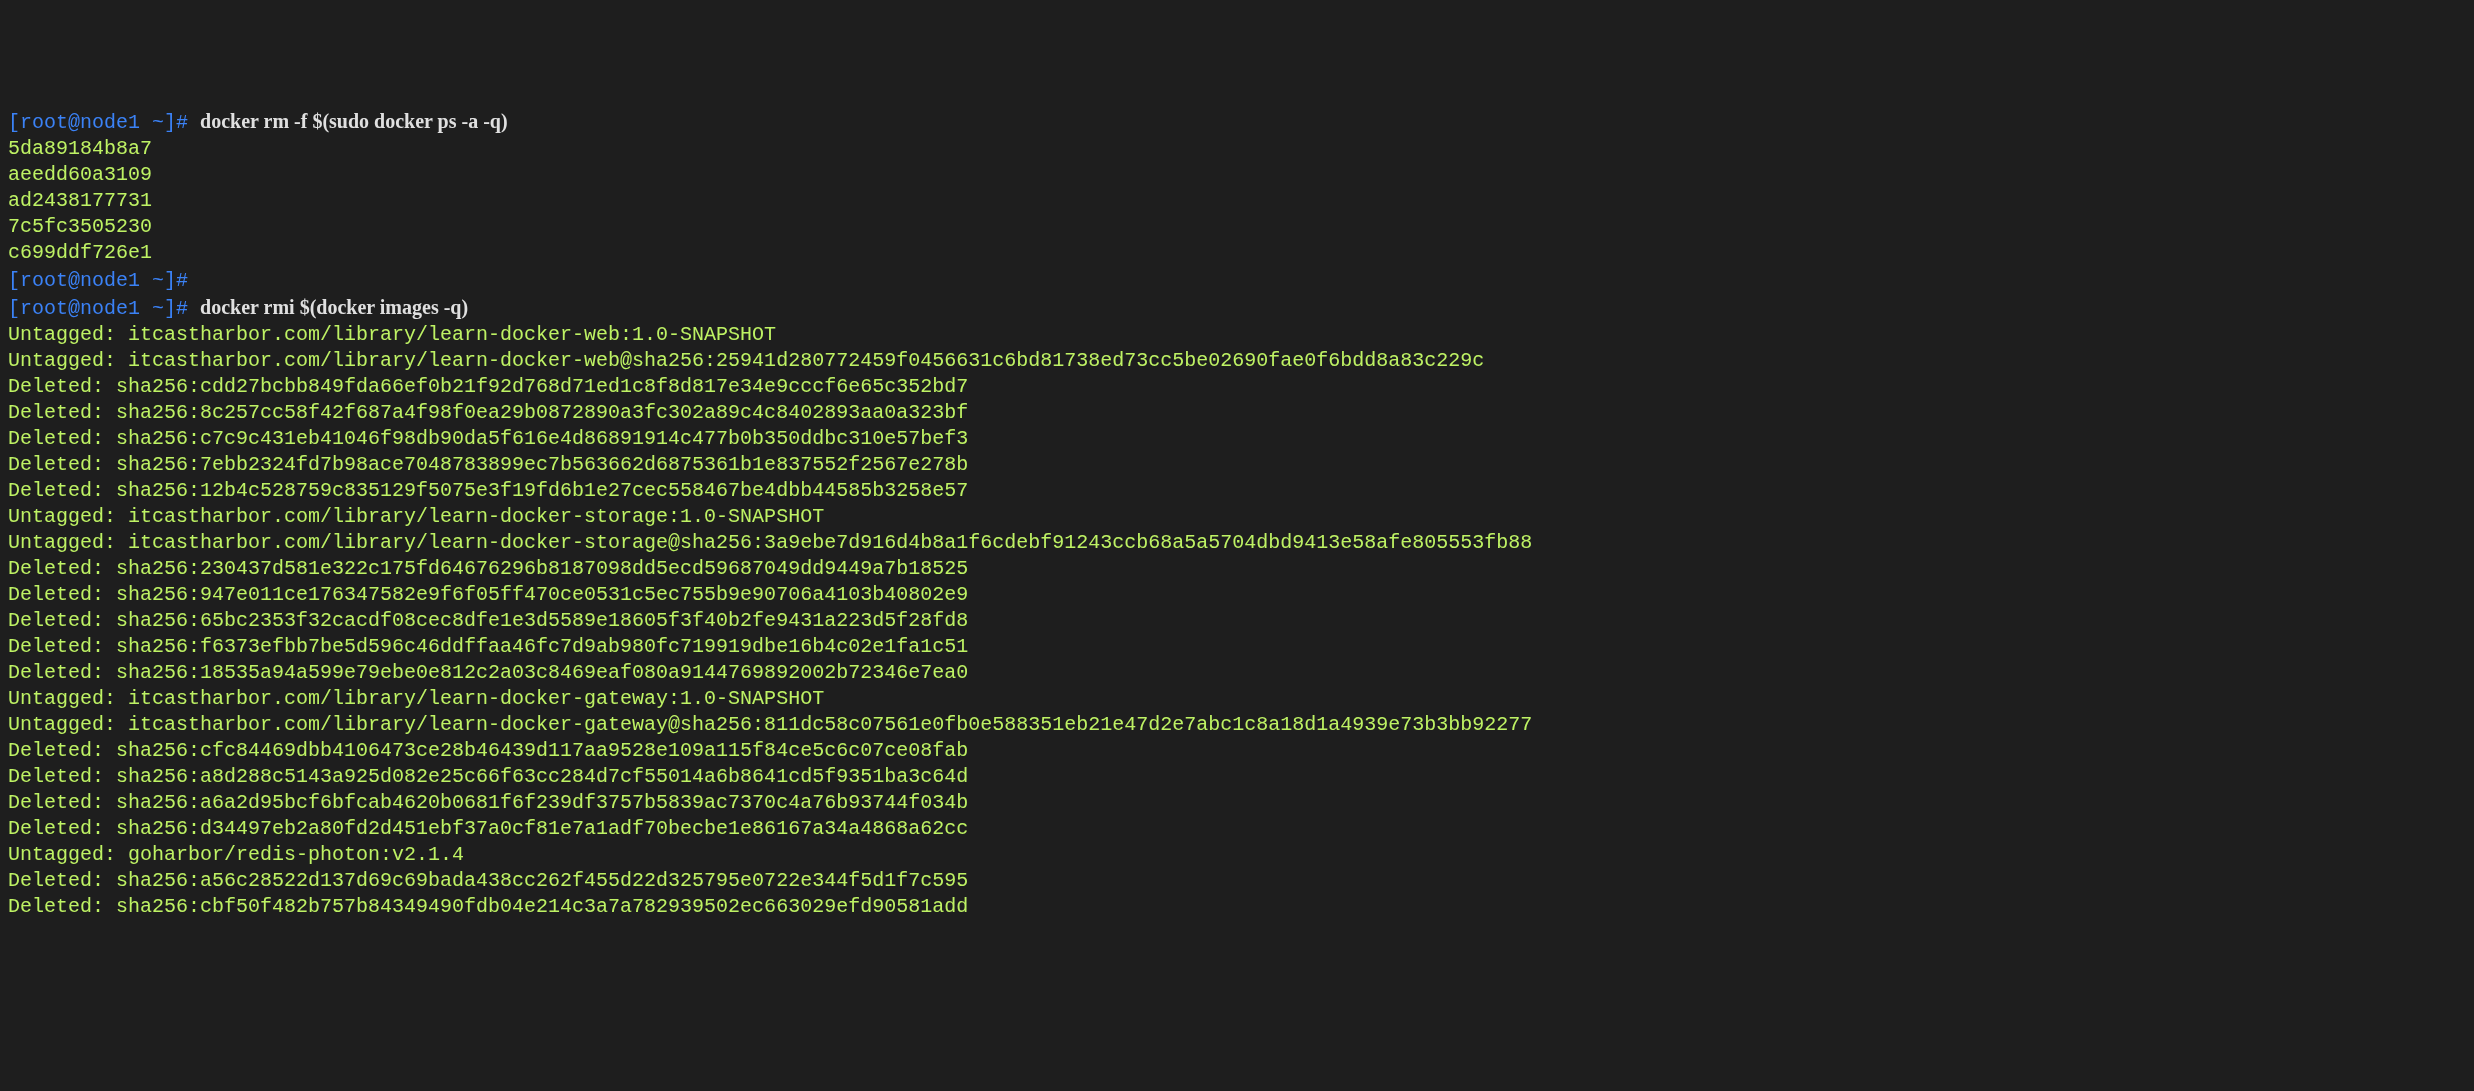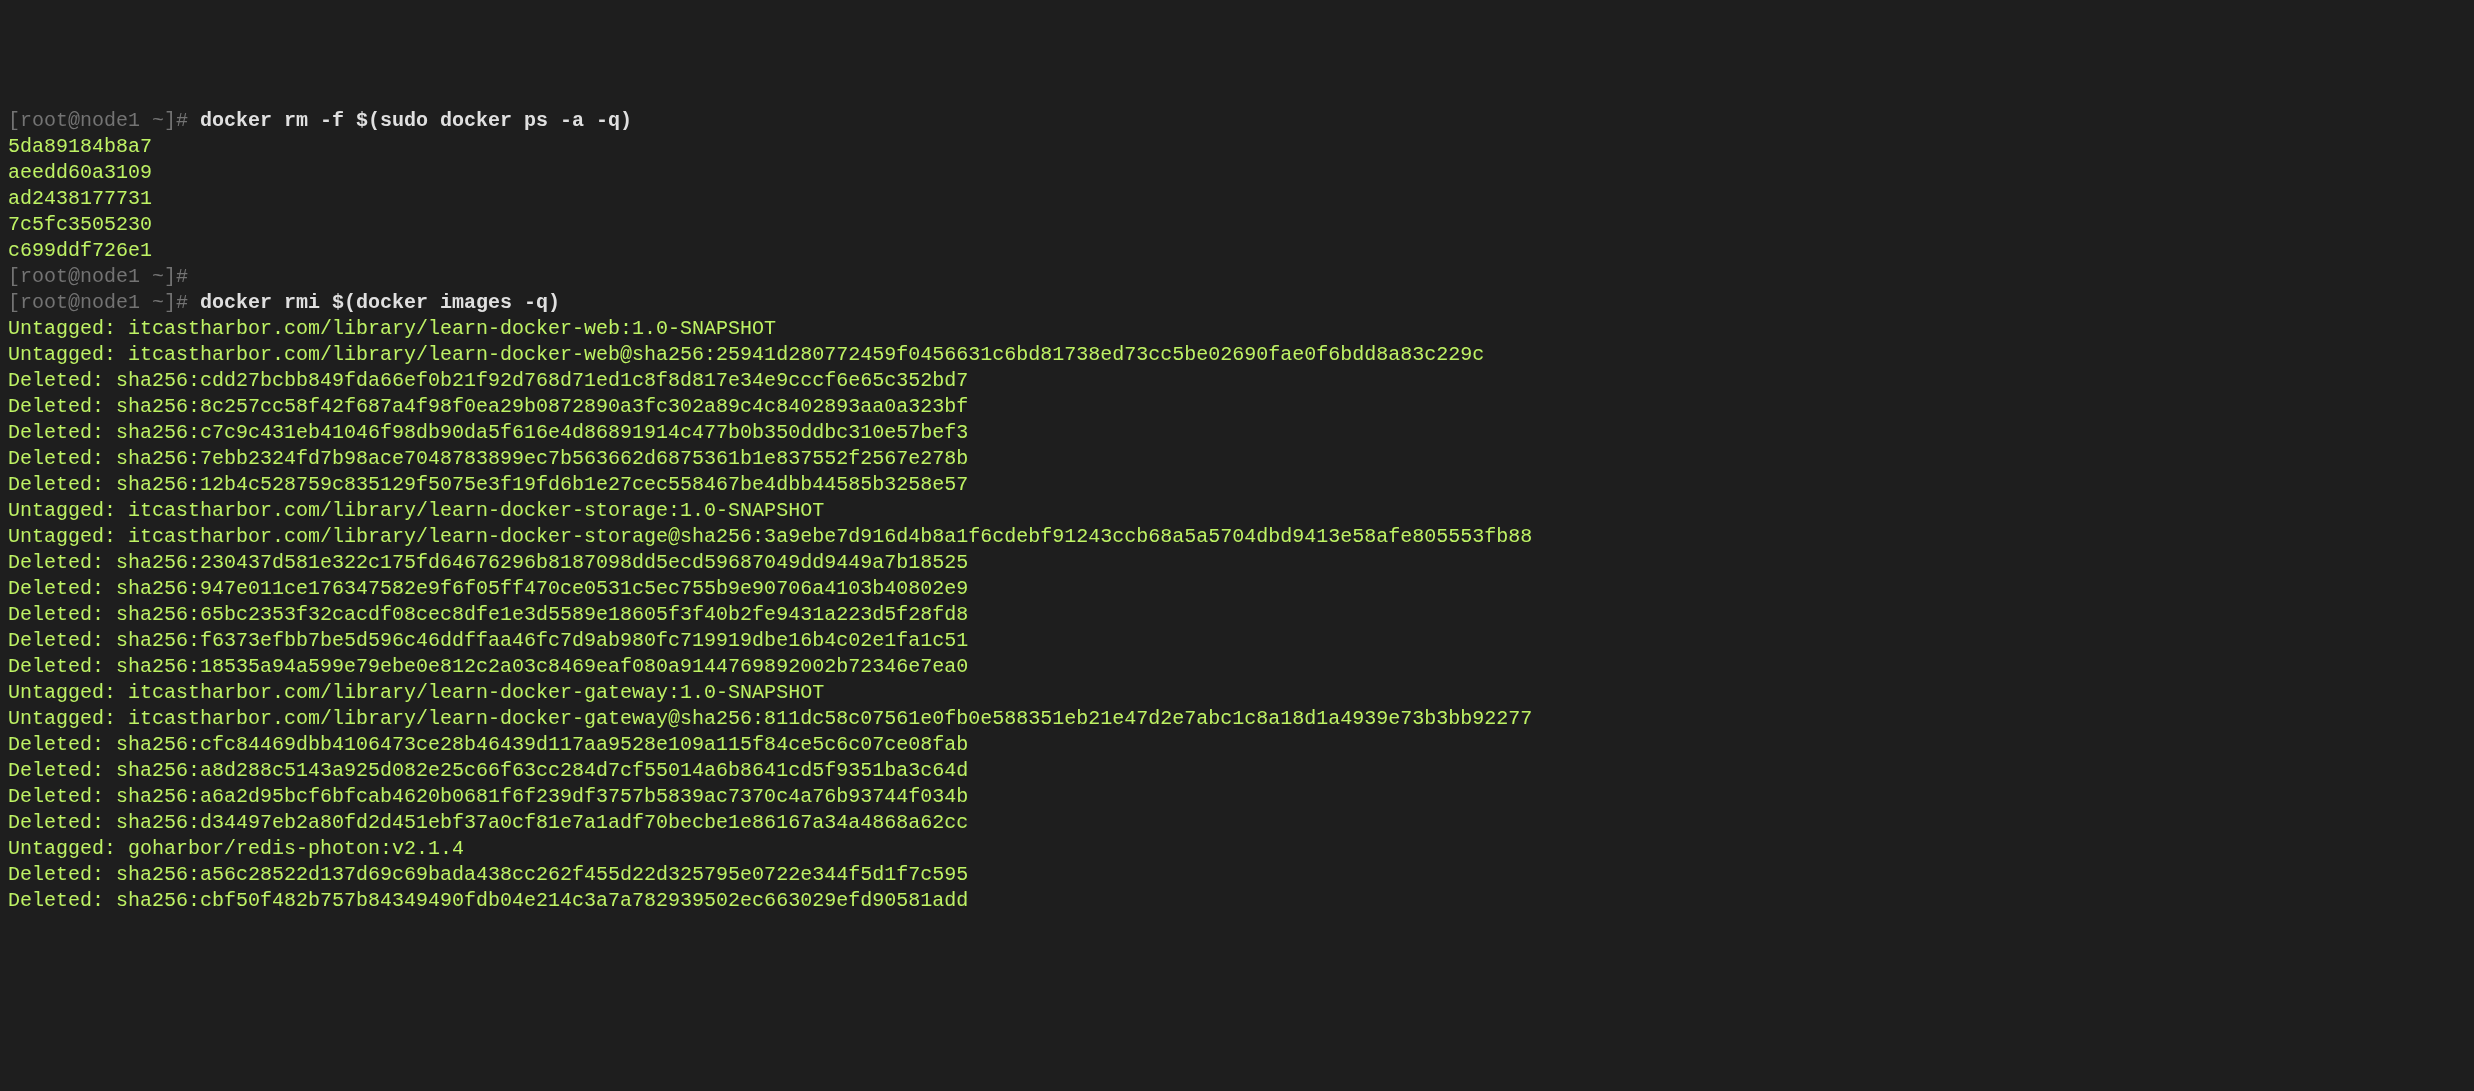--- a/index.html
+++ b/index.html
@@ -14,25 +14,26 @@
       font-size: 20px;
       line-height: 1.3;
       padding: 4px 8px;
       white-space: pre;
       overflow-x: auto;
     }
     .terminal-line {
       display: block;
     }
     .prompt-bracket {
-      color: #737373;
+      color: #3b82f6;
     }
     .command {
       color: #e0e0e0;
       font-weight: bold;
+      font-family: Liberation Serif, serif;
     }
     .output {
       color: #bef264;
     }
   </style>
 </head>
 <body>
 
 
 

